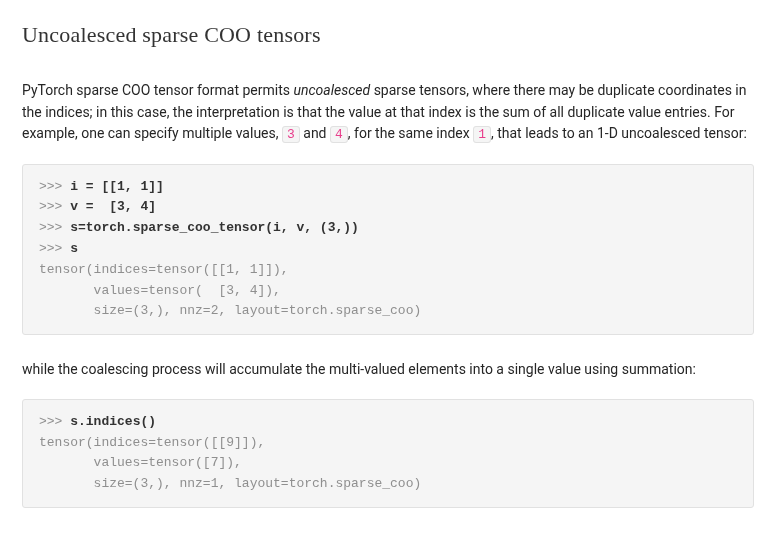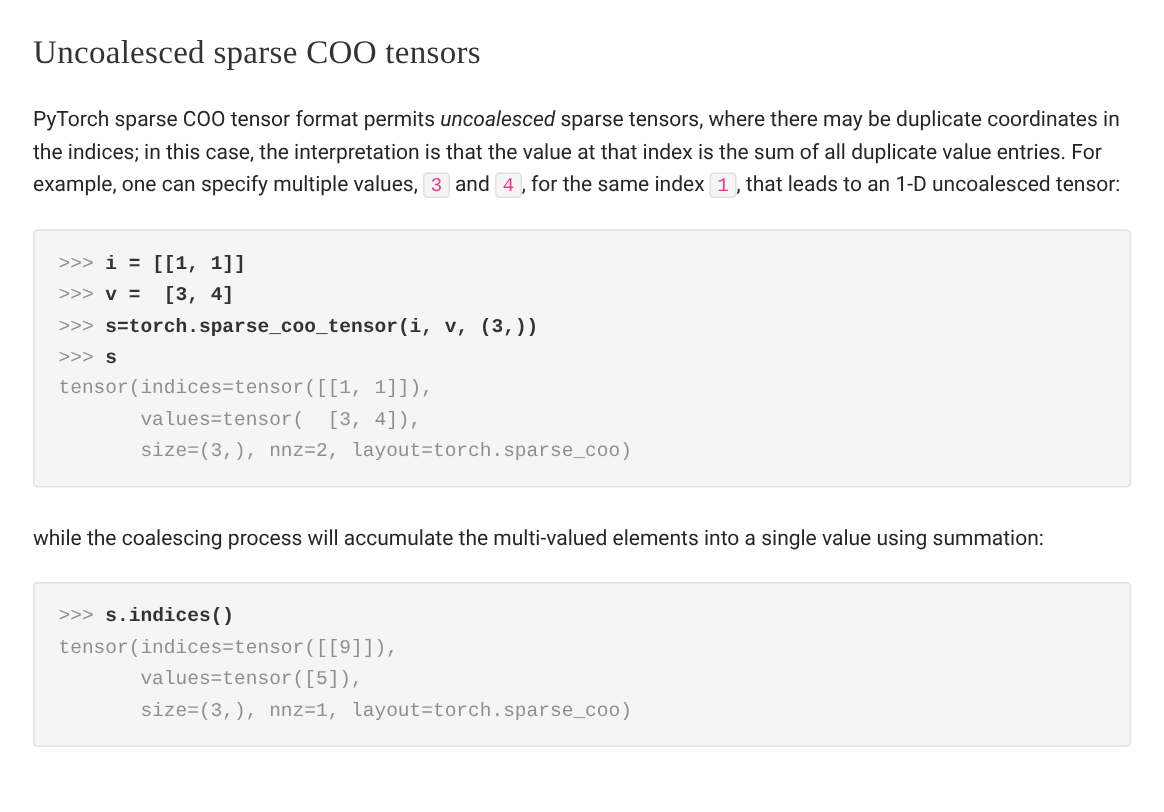--- a/index.html
+++ b/index.html
@@ -14,21 +14,21 @@
       padding: 18px 22px;
       width: 776px;
       font-size: 14px;
       line-height: 1.55;
     }
     h2 {
       font-family: Georgia, "Times New Roman", serif;
       font-weight: 400;
       font-size: 22px;
       color: #333;
-      margin-bottom: 18px;
+      margin-bottom: 28px;
       letter-spacing: 0.2px;
     }
     p.body-text {
       color: #262626;
       margin-bottom: 18px;
       line-height: 1.55;
     }
     p.body-text em {
       font-style: italic;
     }
@@ -83,15 +83,15 @@
 <span class="output">tensor(indices=tensor([[1, 1]]),</span>
 <span class="output">       values=tensor(  [3, 4]),</span>
 <span class="output">       size=(3,), nnz=2, layout=torch.sparse_coo)</span></pre>
 </div>
 
 <p class="body-text">while the coalescing process will accumulate the multi-valued elements into a single value using summation:</p>
 
 <div class="code-block">
   <pre id="cb2"><span class="prompt">&gt;&gt;&gt; </span><span class="input">s.indices()</span>
 <span class="output">tensor(indices=tensor([[9]]),</span>
-<span class="output">       values=tensor([5]),</span>
+<span class="output">       values=tensor([7]),</span>
 <span class="output">       size=(3,), nnz=1, layout=torch.sparse_coo)</span></pre>
 </div>
 
 </body></html>

